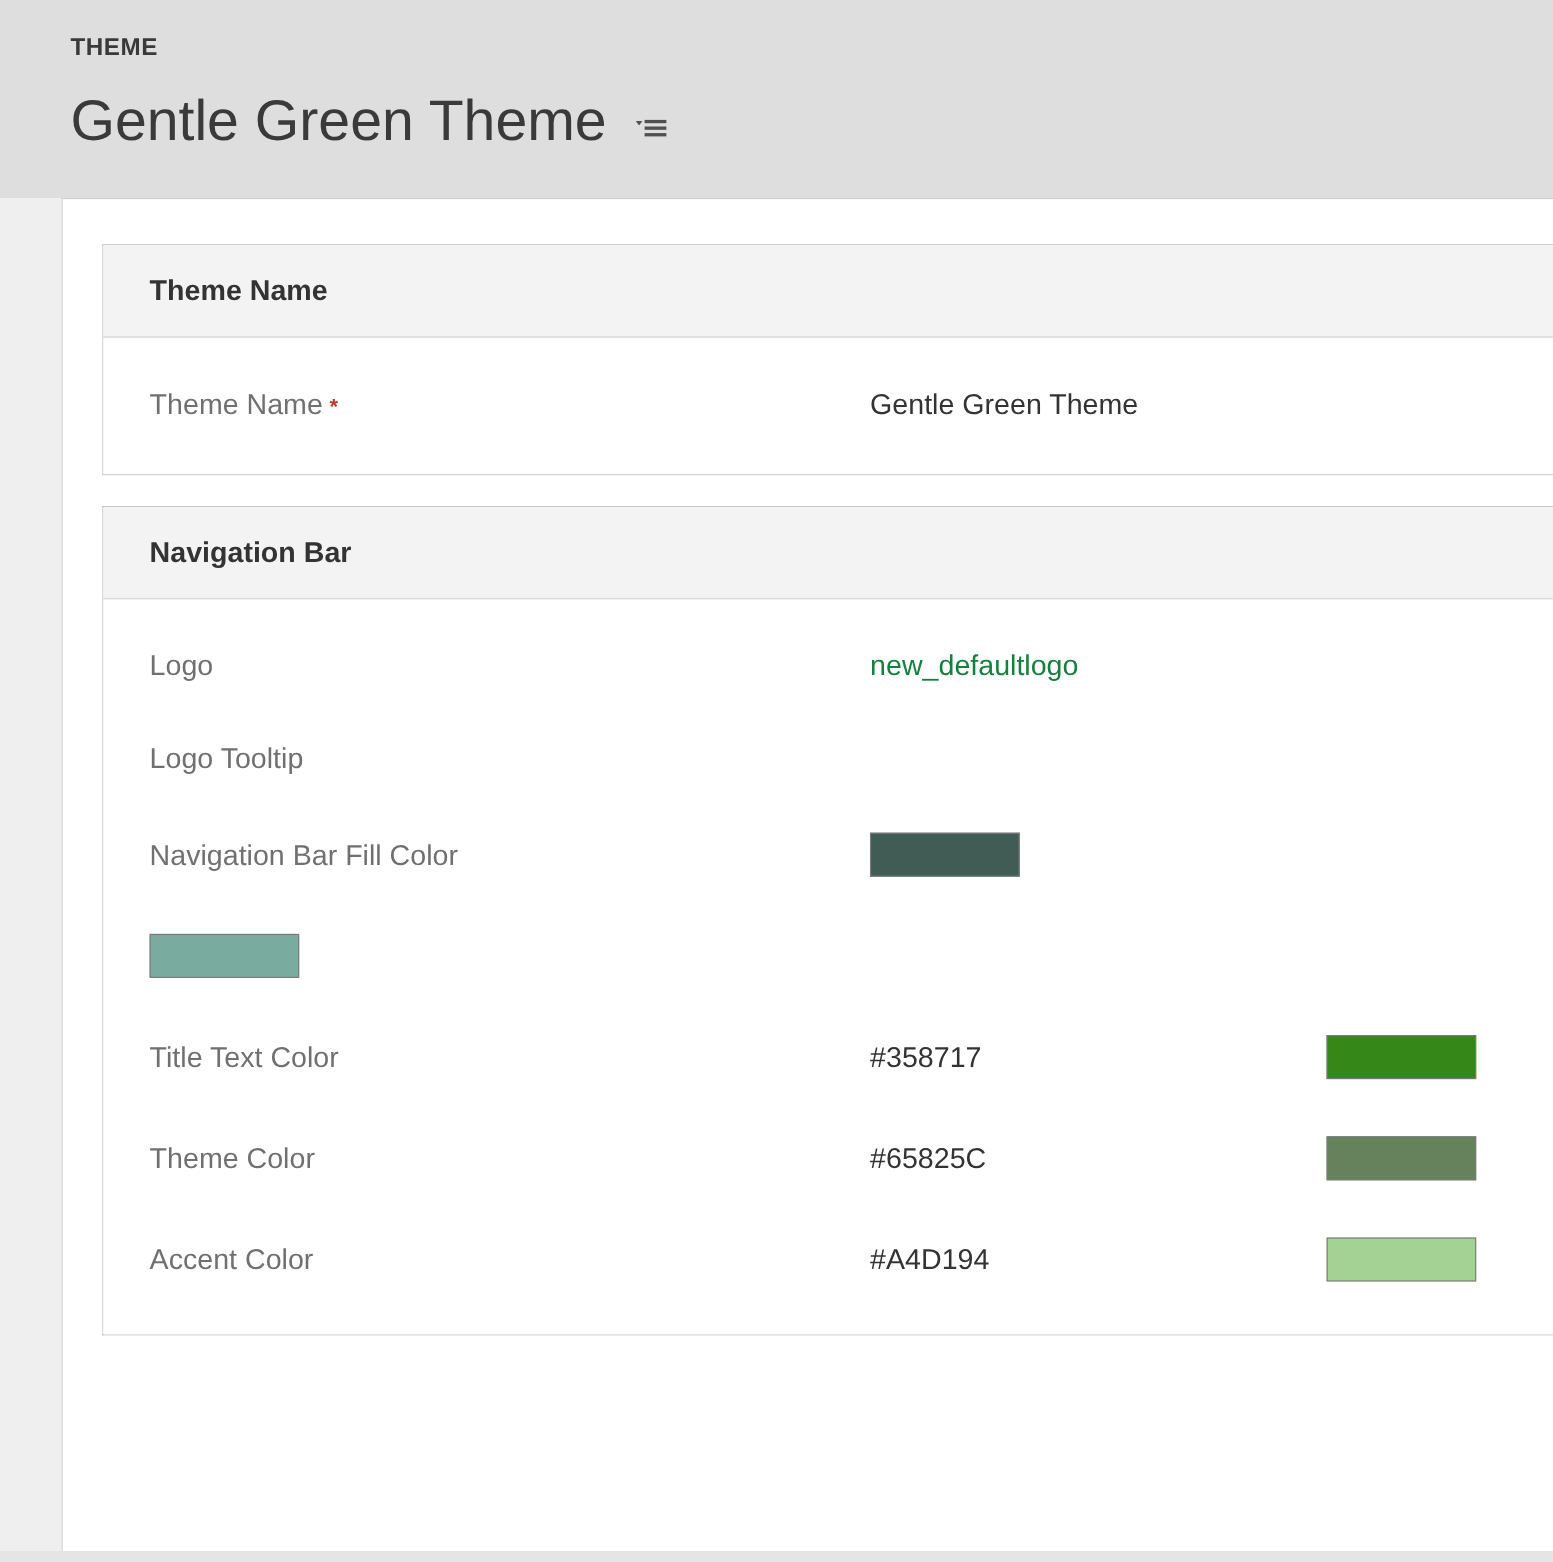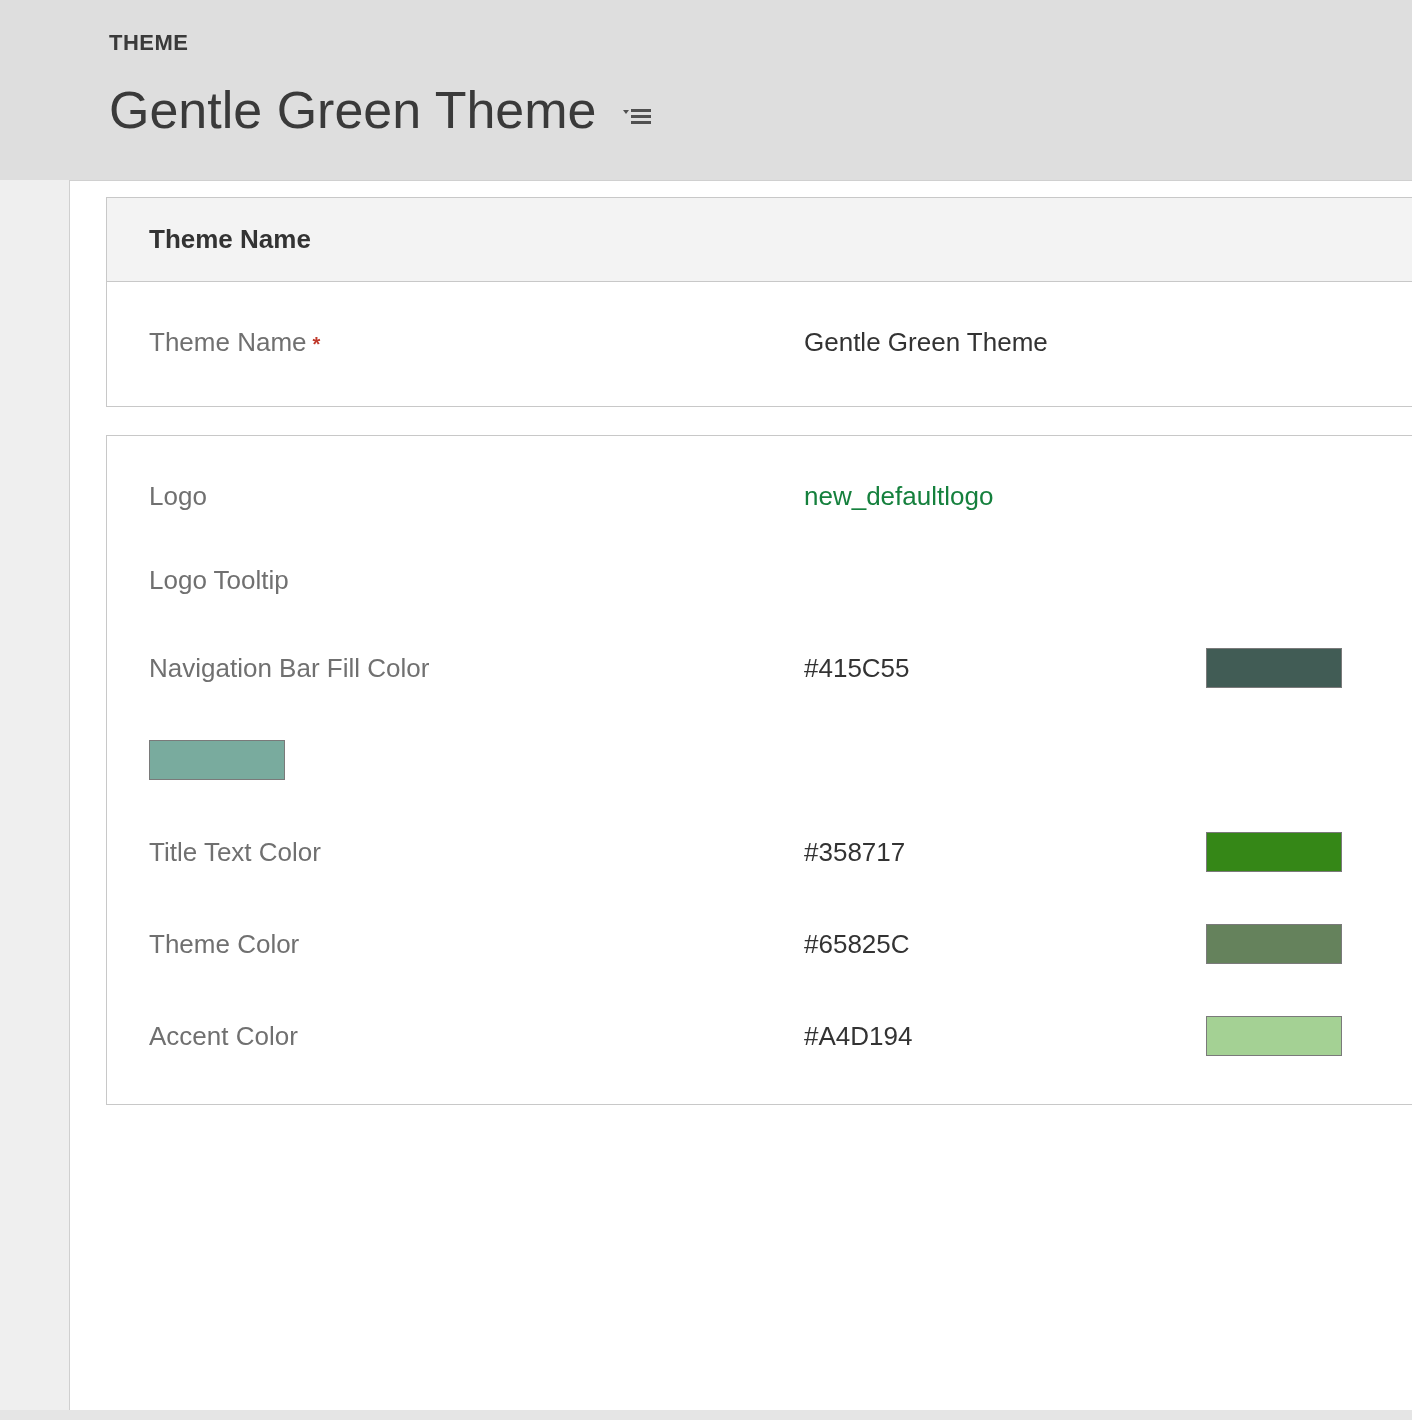--- a/index.html
+++ b/index.html
@@ -13,21 +13,21 @@
       width: 1412px;
       height: 1420px;
       overflow: hidden;
     }
     .page-wrapper {
       width: 100%;
       height: 100%;
     }
     .header {
       background: #dedede;
-      padding: 30px 0 40px 109px;
+      padding: 30px 0 40px 64px;
     }
     .header-breadcrumb {
       font-size: 22px;
       font-weight: 600;
       color: #3a3a3a;
       letter-spacing: 0.5px;
       margin-bottom: 24px;
     }
     .header-title-row {
       display: flex;
@@ -57,22 +57,21 @@
     .content-area {
       background: #efefef;
       padding: 0 0 0 56px;
       height: calc(100% - 190px);
     }
     .content-panel {
       background: #ffffff;
       border-left: 1px solid #d0d0d0;
       border-top: 1px solid #d0d0d0;
       min-height: 100%;
-      padding: 16px 0 0 36px;
-      margin-left: 13px;
+      padding: 41px 0 0 36px;
     }
     .section {
       border: 1px solid #c8c8c8;
       border-right: none;
       margin-bottom: 28px;
     }
     .section-header {
       background: #f3f3f3;
       border-bottom: 1px solid #c8c8c8;
       padding: 26px 42px;
@@ -157,34 +156,34 @@
             <div class="row-label">
               <span>Theme Name</span>
               <span class="required-star">*</span>
             </div>
             <div class="row-value">Gentle Green Theme</div>
           </div>
         </div>
       </div>
 
       <div class="section">
+        <div class="section-header">Navigation Bar</div>
         <div class="section-body">
 
           <div class="row">
             <div class="row-label">Logo</div>
             <div class="row-value link">new_defaultlogo</div>
           </div>
 
           <div class="row">
             <div class="row-label">Logo Tooltip</div>
           </div>
 
           <div class="row">
             <div class="row-label">Navigation Bar Fill Color</div>
-            <div class="row-value">#415C55</div>
             <div class="row-swatch-area">
               <div class="color-swatch" style="background:#415C55;"></div>
             </div>
           </div>
 
           <div class="row">
             <div class="row-swatch-area">
               <div class="color-swatch" style="background:#79AB9E;"></div>
             </div>
           </div>

